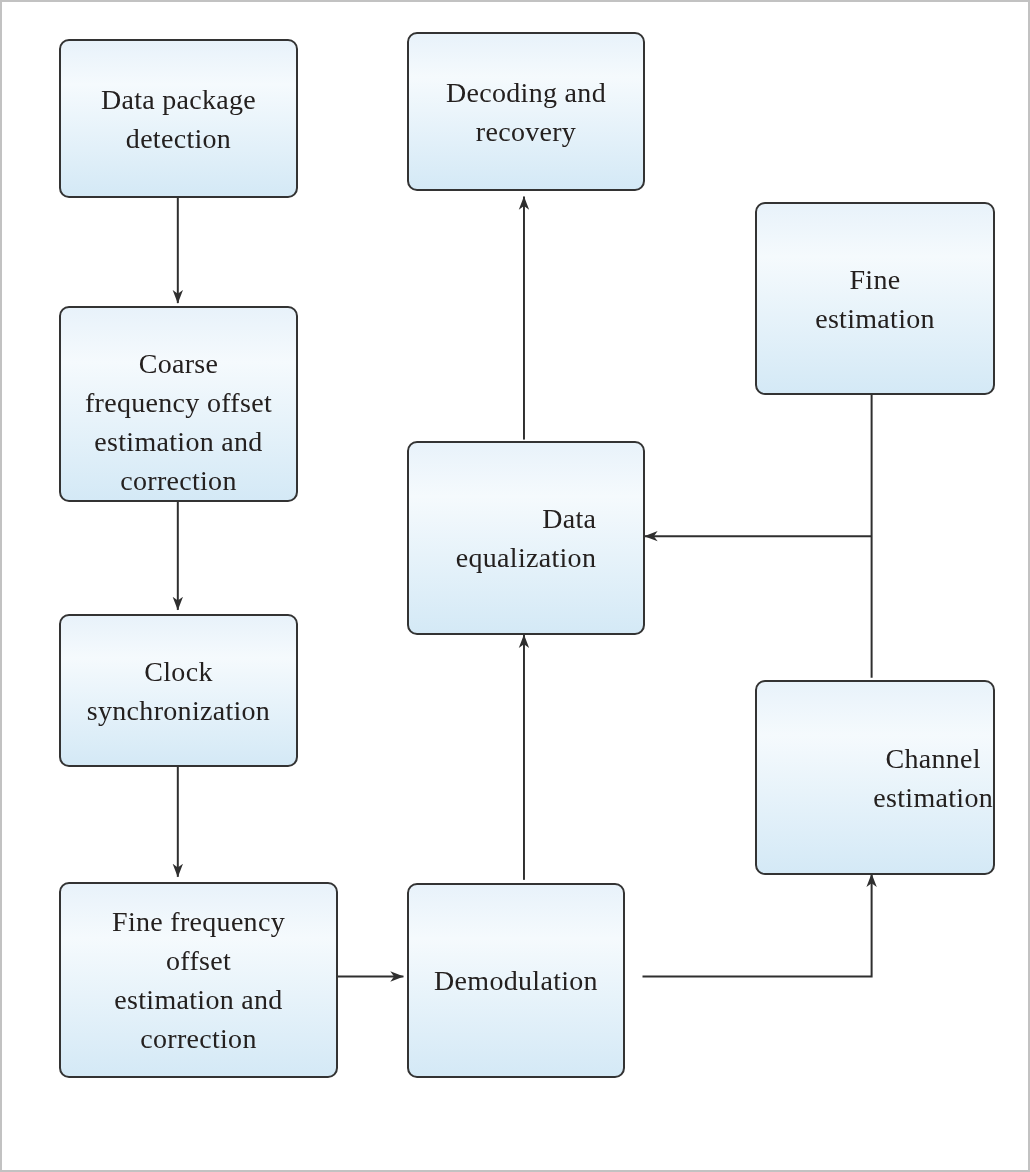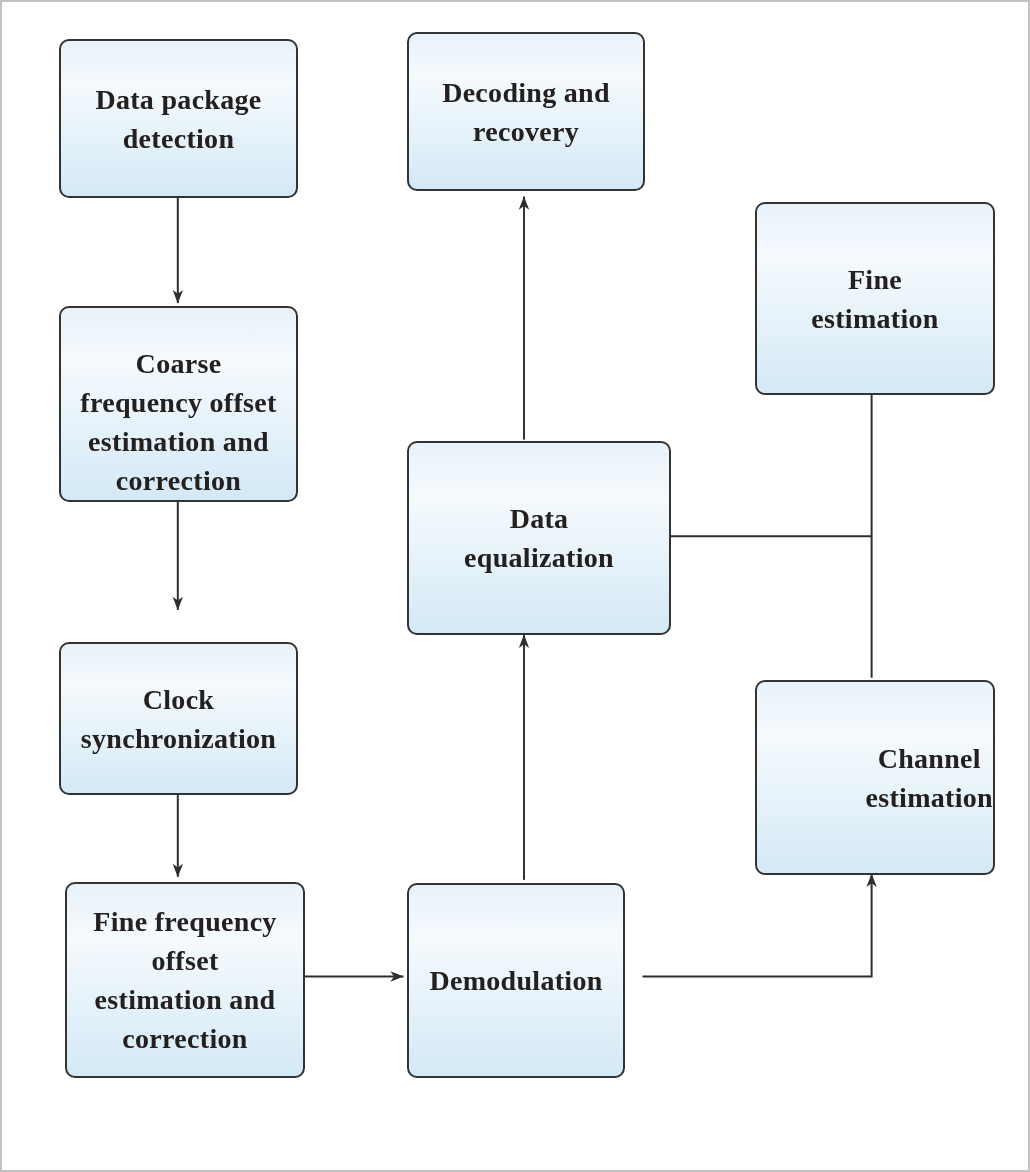--- a/index.html
+++ b/index.html
@@ -39,21 +39,20 @@
     background: linear-gradient(180deg, #e8f2fa 0%, #f5fafd 28%, #d4e9f6 100%);
     border: 2px solid #333333;
     border-radius: 10px;
   }
   .node-label {
     color: #24201f;
     font-size: 28px;
     line-height: 39px;
     letter-spacing: 0.3px;
     white-space: pre-line;
-    font-weight: bold;
   }
 </style>
 </head>
 <body>
 
 <div class="canvas">
 
   <svg class="edge-layer" viewBox="0 0 1030 1172" xmlns="http://www.w3.org/2000/svg">
     <defs>
       <marker id="arrow" viewBox="0 0 14 12" refX="13.2" refY="6" markerWidth="14" markerHeight="12" orient="auto" markerUnits="userSpaceOnUse">
@@ -76,38 +75,38 @@
 detection</span>
   </div>
 
   <div class="node" style="left:57px; top:304px; width:239px; height:196px;align-items:flex-end;">
     <span class="node-label">Coarse
 frequency offset
 estimation and
 correction</span>
   </div>
 
-  <div class="node" style="left:57px; top:640px; width:239px; height:153px;">
+  <div class="node" style="left:57px; top:612px; width:239px; height:153px;">
     <span class="node-label">Clock
 synchronization</span>
   </div>
 
-  <div class="node" style="left:57px; top:880px; width:240px; height:196px;margin-left:6px;">
+  <div class="node" style="left:57px; top:880px; width:279px; height:196px;">
     <span class="node-label">Fine frequency
 offset
 estimation and
 correction</span>
   </div>
 
   <div class="node" style="left:405px; top:30px; width:238px; height:159px;">
     <span class="node-label">Decoding and
 recovery</span>
   </div>
 
-  <div class="node" style="left:405px; top:439px; width:264px; height:194px;">
+  <div class="node" style="left:405px; top:439px; width:238px; height:194px;text-align:right;">
     <span class="node-label">Data
 equalization</span>
   </div>
 
   <div class="node" style="left:405px; top:881px; width:218px; height:195px;">
     <span class="node-label">Demodulation</span>
   </div>
 
   <div class="node" style="left:753px; top:200px; width:240px; height:193px;">
     <span class="node-label">Fine

